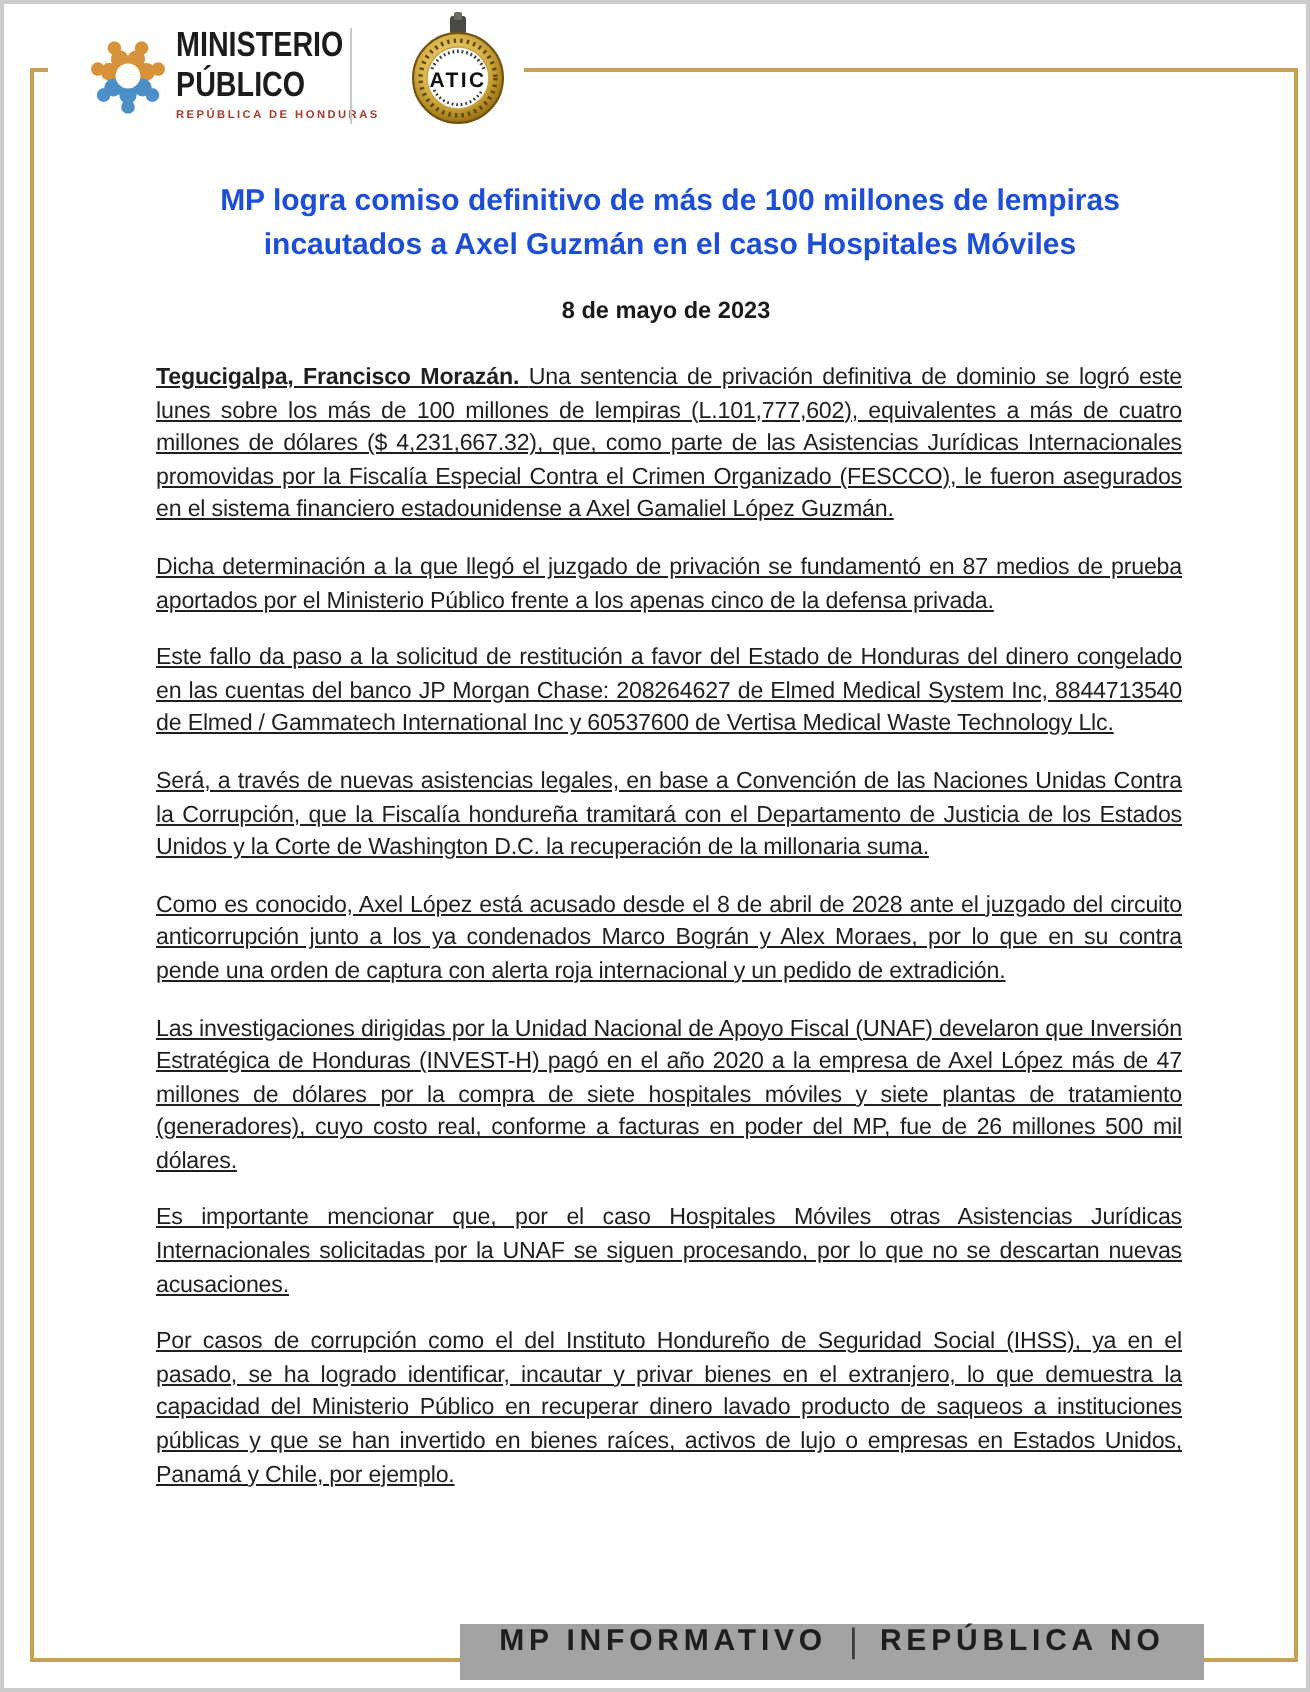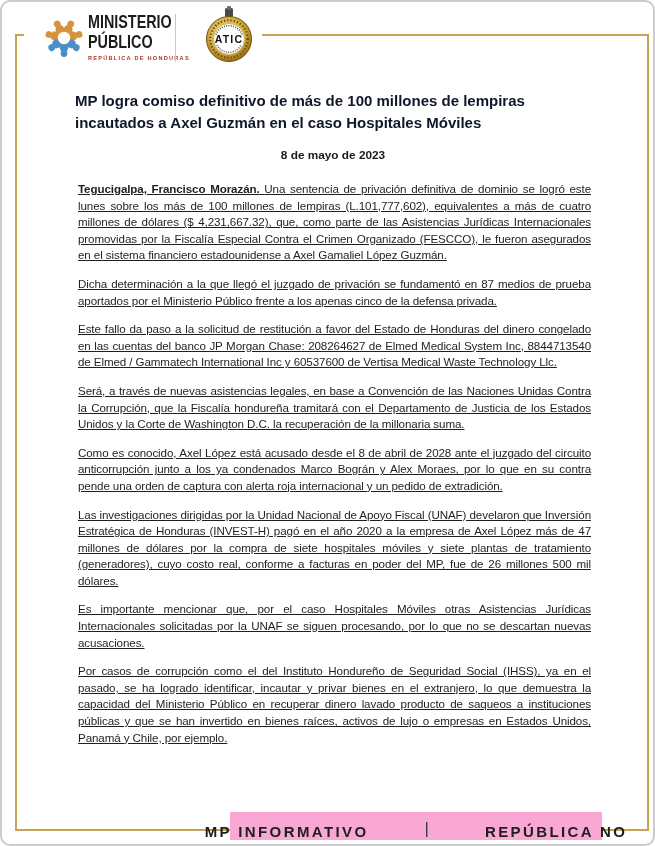--- a/index.html
+++ b/index.html
@@ -7,21 +7,21 @@
   body {
     font-family: "Liberation Sans", sans-serif;
     -webkit-font-smoothing: antialiased;
   }
   .page {
     position: relative;
     width: 655px;
     height: 846px;
     background: #ffffff;
     border: 2px solid #cccccc;
-    border-radius: 10px;
+    border-radius: 0;
     overflow: hidden;
   }
   
   .gold-frame {
     position: absolute;
     left: 13px; top: 32px;
     width: 634px; height: 797px;
     border: 2px solid #C7A254;
     z-index: 1;
   }
@@ -57,25 +57,26 @@
     left: 151px; top: 8px;
     width: 1px; height: 48px;
     background: #c9c9c9;
   }
   .atic { position: absolute; left: 181px; top: 0px; width: 48px; height: 60px; }
   
   .title-block {
     position: absolute;
     left: 73px; top: 88px;
     width: 520px;
+    text-align: center;
     z-index: 2;
     font-weight: bold;
     font-size: 15px;
     line-height: 22px;
-    color: #0f172a;
+    color: #1d4ed8;
   }
   .date-line {
     position: absolute;
     left: 73px; top: 146px;
     width: 516px;
     text-align: center;
     font-size: 11.8px;
     font-weight: bold;
     color: #1a1a1a;
     z-index: 2;
@@ -92,26 +93,25 @@
     color: #1f1f1f;
     text-align: justify;
   }
   .article-body p { margin-bottom: 12px; text-decoration: underline; }
   .article-body .lead { font-weight: bold; }
   
   .footer {
     position: absolute;
     left: 228px; top: 810px;
     width: 372px; height: 28px;
-    background: #f9a8d4;
+    background: #a3a3a3;
     z-index: 2;
     display: flex;
-    align-items: flex-end;
+    align-items: flex-start;
     justify-content: center;
-    gap: 45px;
   }
   .footer-label {
     font-size: 15px;
     font-weight: bold;
     letter-spacing: 2.4px;
     color: #1e1e1e;
     white-space: nowrap;
   }
   .footer-sep {
     font-size: 17px;

